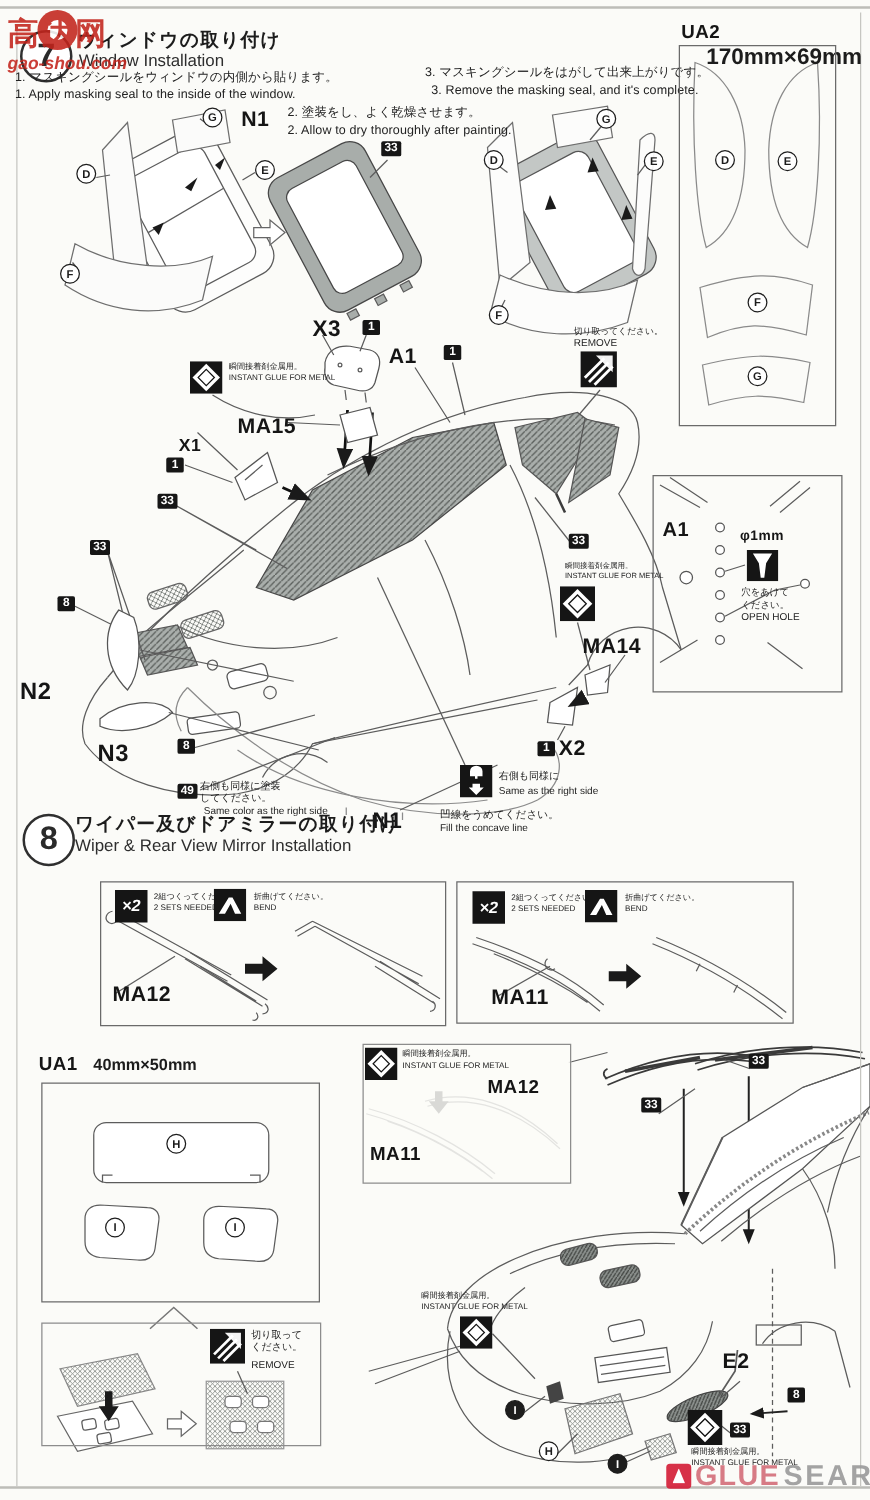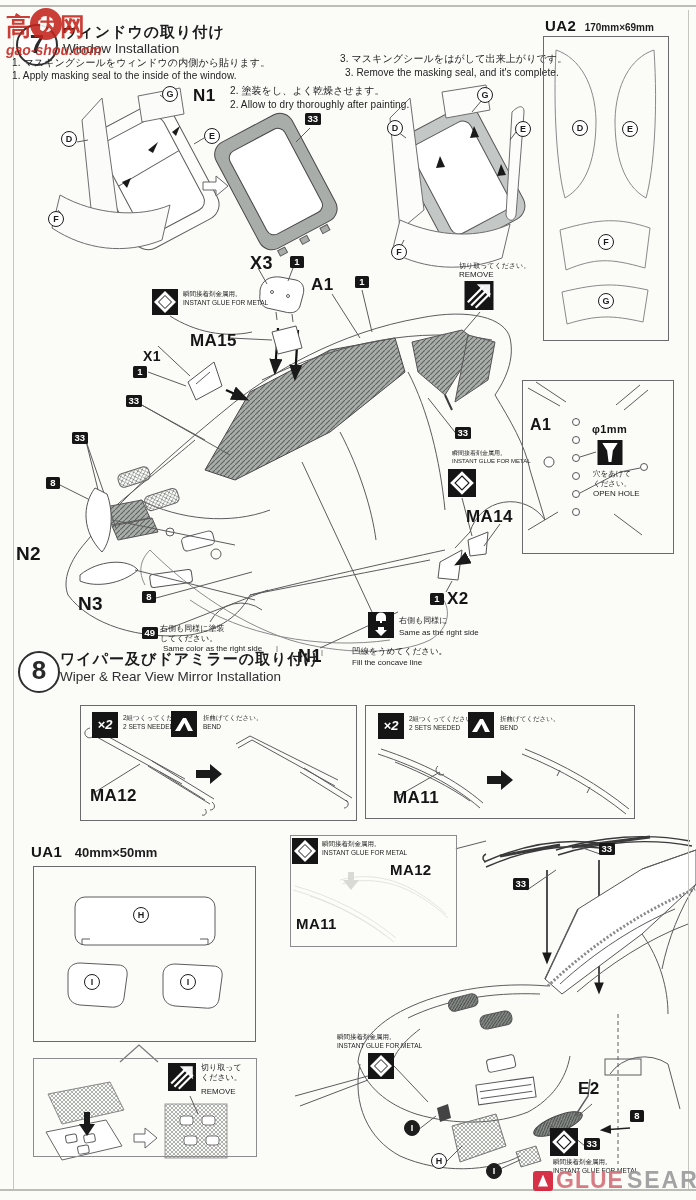--- a/index.html
+++ b/index.html
@@ -402,21 +402,21 @@
         <polygon points="5,3 21,3 16,11 14.5,23 11.5,23 10,11" fill="#fff"></polygon>
       </svg>
   </div>
   <div class="abs n8" style="left:593px;top:469px;font-size:7.5px">穴をあけて
 ください。</div>
   <div class="abs n8" style="left:593px;top:489px">OPEN HOLE</div>
 
   
   <div class="abs" style="left:545px;top:17px">
     <span class="plabel" style="font-size:15px">UA2</span>
-    <span style="font-size:10px;font-weight:bold;margin-left:4px">170mm×69mm</span>
+    <span style="font-size:18px;font-weight:bold;margin-left:20px">170mm×69mm</span>
   </div>
   <div class="panel" style="left:543px;top:36px;width:124px;height:303px"></div>
   <div class="clet" style="left:572px;top:120px">D</div>
   <div class="clet" style="left:622px;top:121px">E</div>
   <div class="clet" style="left:598px;top:234px">F</div>
   <div class="clet" style="left:598px;top:293px">G</div>
 
   
   <div class="stepc" style="left:18px;top:651px;width:38px;height:38px;font-size:26px;line-height:35px">
     <span>8</span>

